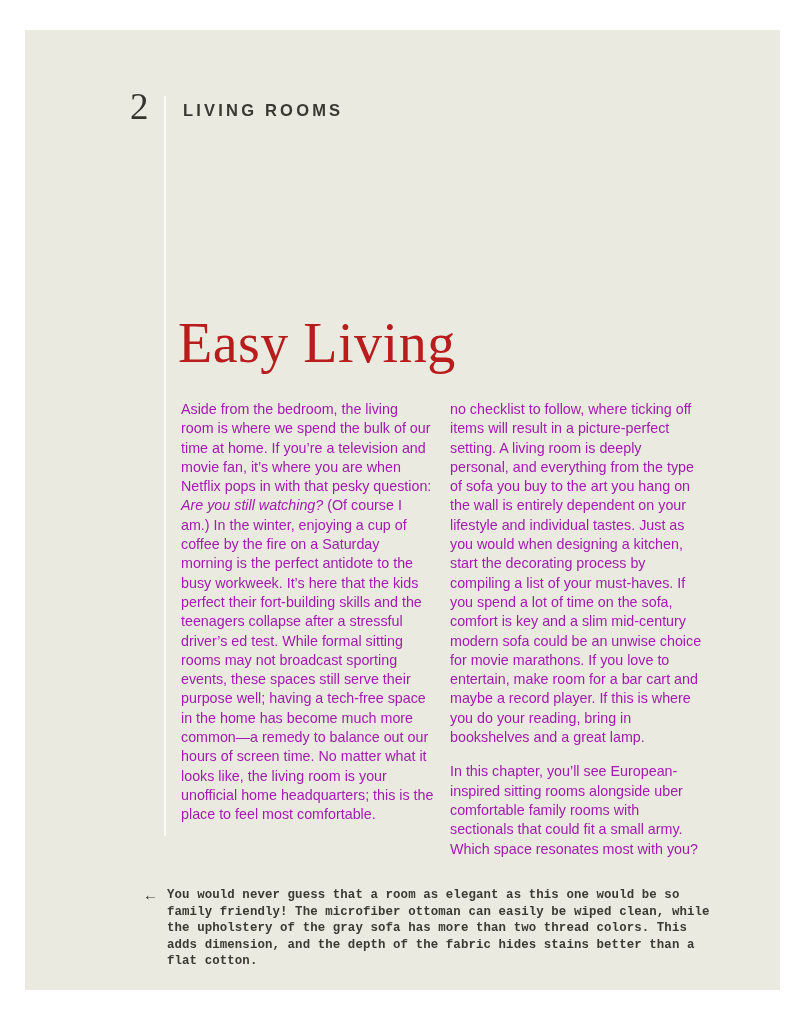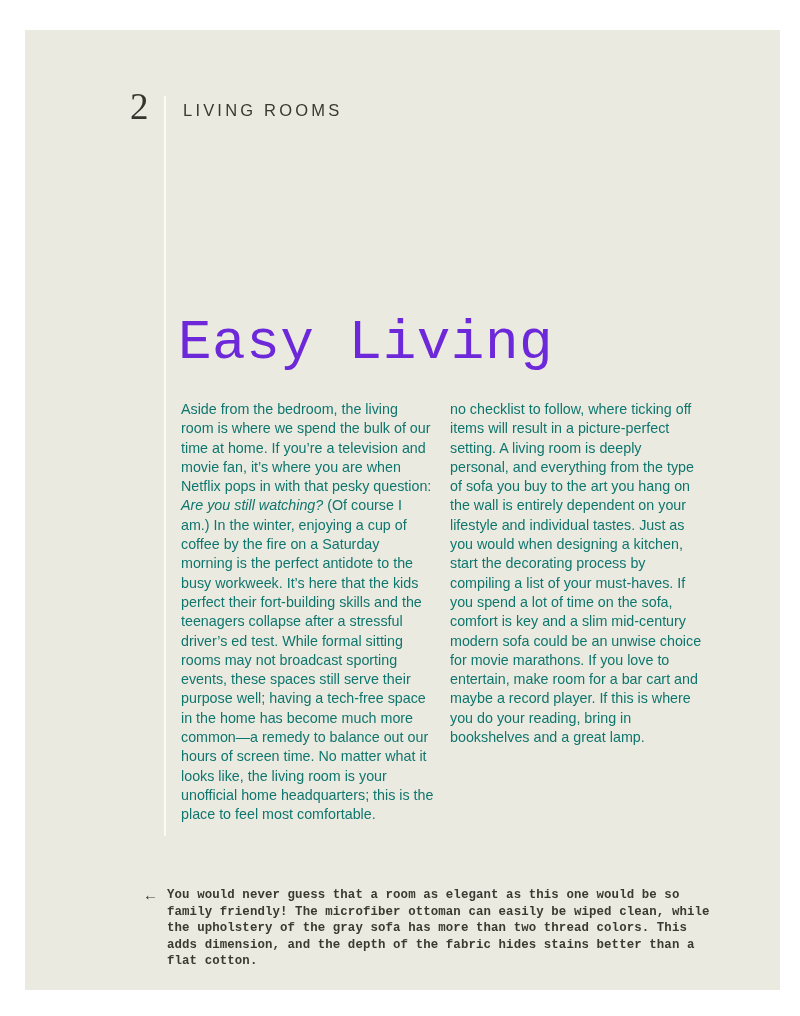--- a/index.html
+++ b/index.html
@@ -40,42 +40,42 @@
     height: 740px;
     background: #fbfbf4;
   }
   .chapter-label {
     position: absolute;
     left: 158px;
     top: 71px;
     font-size: 16.5px;
     letter-spacing: 3.2px;
     color: #3a3931;
-    font-weight: 400;
+    font-weight: 700;
   }
   .page-title {
     position: absolute;
     left: 153px;
     top: 281px;
     margin: 0;
-    font-family: Liberation Mono, monospace;
+    font-family: Liberation Serif, serif;
     font-weight: 400;
     font-size: 56px;
     line-height: 1.15;
     letter-spacing: 0.5px;
-    color: #6d28d9;
+    color: #b91c1c;
   }
   .columns {
     position: absolute;
     left: 156px;
     top: 370px;
     width: 522px;
     display: flex;
     gap: 16px;
-    color: #0f766e;
+    color: #a21caf;
     justify-content: center;
   }
   .column {
     width: 253px;
   }
   .column p {
     margin: 0 0 15px 0;
     font-size: 14.3px;
     line-height: 19.3px;
     text-align: left;
@@ -128,20 +128,21 @@
     <span class="chapter-label">LIVING ROOMS</span>
 
     <h1 class="page-title">Easy Living</h1>
 
     <div class="columns">
       <div class="column">
         <p><span>Aside from the bedroom, the living room is where we spend the bulk of our time at home. If you’re a television and movie fan, it’s where you are when Netflix pops in with that pesky question: </span><em>Are you still watching?</em><span> (Of course I am.) In the winter, enjoying a cup of coffee by the fire on a Saturday morning is the perfect antidote to the busy workweek. It’s here that the kids perfect their fort-building skills and the teenagers collapse after a stressful driver’s ed test. While formal sitting rooms may not broadcast sporting events, these spaces still serve their purpose well; having a tech-free space in the home has become much more common—a remedy to balance out our hours of screen time. No matter what it looks like, the living room is your unofficial home headquarters; this is the place to feel most comfortable.</span></p>
       </div>
       <div class="column">
         <p><span>no checklist to follow, where ticking off items will result in a picture-perfect setting. A living room is deeply personal, and everything from the type of sofa you buy to the art you hang on the wall is entirely dependent on your lifestyle and individual tastes. Just as you would when designing a kitchen, start the decorating process by compiling a list of your must-haves. If you spend a lot of time on the sofa, comfort is key and a slim mid-century modern sofa could be an unwise choice for movie marathons. If you love to entertain, make room for a bar cart and maybe a record player. If this is where you do your reading, bring in bookshelves and a great lamp.</span></p>
+        <p><span>In this chapter, you’ll see European-inspired sitting rooms alongside uber comfortable family rooms with sectionals that could fit a small army. Which space resonates most with you?</span></p>
       </div>
     </div>
 
     <div class="caption">
       <span class="arrow">←</span>
       <span class="caption-text">You would never guess that a room as elegant as this one would be so family friendly! The microfiber ottoman can easily be wiped clean, while the upholstery of the gray sofa has more than two thread colors. This adds dimension, and the depth of the fabric hides stains better than a flat cotton.</span>
     </div>
 
   </div>
 

